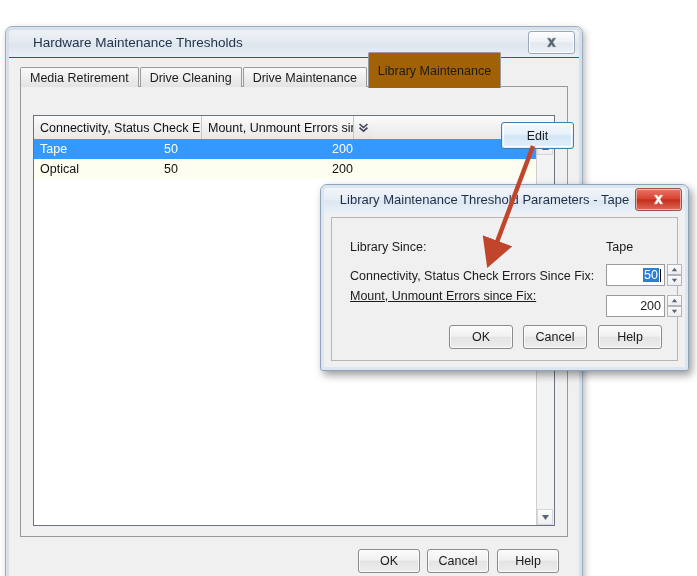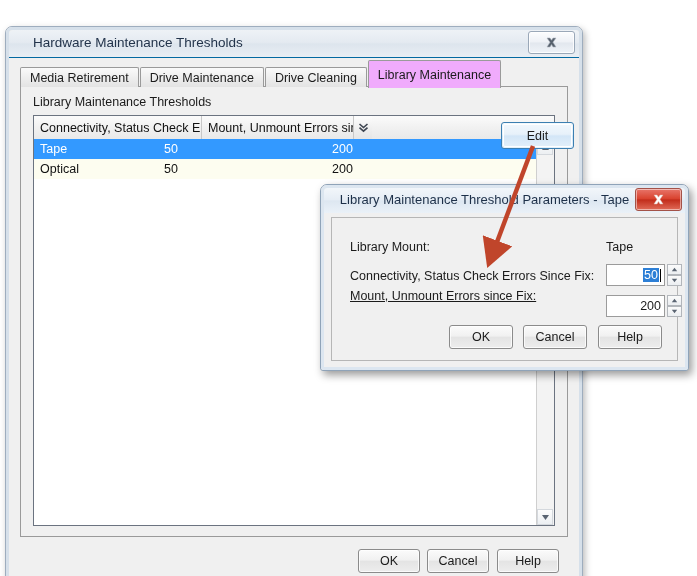--- a/index.html
+++ b/index.html
@@ -82,22 +82,22 @@
     color: #1b1b1b;
     background: linear-gradient(to bottom,#fafafa 0%,#ededed 55%,#e3e3e3 100%);
     border: 1px solid #9a9a9a;
     border-bottom: none;
     border-radius: 2px 2px 0 0;
     box-sizing: border-box;
     white-space: nowrap;
     cursor: default;
   }
   .tab.active {
-    height: 28px;
-    background: #f0abfc;
+    height: 36px;
+    background: #a16207;
     border-color: #9a9a9a;
     margin-bottom: -1px;
     z-index: 5;
     position: relative;
   }
 
   .tabpanel {
     position: absolute;
     left: 11px; top: 28px; right: 11px; bottom: 48px;
     background: #f0f0f0;
@@ -372,32 +372,31 @@
       </div>
     </div>
 
     <div class="win-body">
 
       <div class="tabstrip">
         <div class="tab">
           <span>Media Retirement</span>
         </div>
         <div class="tab">
+          <span>Drive Cleaning</span>
+        </div>
+        <div class="tab">
           <span>Drive Maintenance</span>
-        </div>
-        <div class="tab">
-          <span>Drive Cleaning</span>
         </div>
         <div class="tab active">
           <span>Library Maintenance</span>
         </div>
       </div>
 
       <div class="tabpanel">
-        <div class="group-label">Library Maintenance Thresholds</div>
 
         <div class="grid-wrap">
           <div class="grid-head">
             <div class="hcell c1">Connectivity, Status Check Er...</div>
             <div class="hcell c2">Mount, Unmount Errors since Fix</div>
             <div class="hcell hcell-btn">
               <svg width="11" height="11" viewBox="0 0 11 11">
                 <path d="M1.5 2 L5.5 5.5 L9.5 2" fill="none" stroke="#3d4450" stroke-width="1.6"></path>
                 <path d="M1.5 5.6 L5.5 9.1 L9.5 5.6" fill="none" stroke="#3d4450" stroke-width="1.6"></path>
               </svg>
@@ -450,21 +449,21 @@
     <div class="modal-titlebar">
       <div class="modal-title">Library Maintenance Threshold Parameters - Tape</div>
       <div class="modal-close">
         <svg width="13" height="11" viewBox="0 0 13 11">
           <path d="M2 1 L5 1 L6.5 3.2 L8 1 L11 1 L8 5.3 L11 10 L8 10 L6.5 7.6 L5 10 L2 10 L5 5.3 Z" fill="#ffffff" stroke="#d8b6ad" stroke-width="0.5"></path>
         </svg>
       </div>
     </div>
 
     <div class="modal-body">
-      <div class="mlabel ml1">Library Mount:</div>
+      <div class="mlabel ml1">Library Since:</div>
       <div class="mvalue">Tape</div>
 
       <div class="mlabel ml2">Connectivity, Status Check Errors Since Fix:</div>
       <div class="spin sp1">
         <div class="field">
           <span class="selvalue">50</span>
             <span class="caret"></span>
         </div>
         <div class="arrows">
           <div class="sarrow sa-up">

